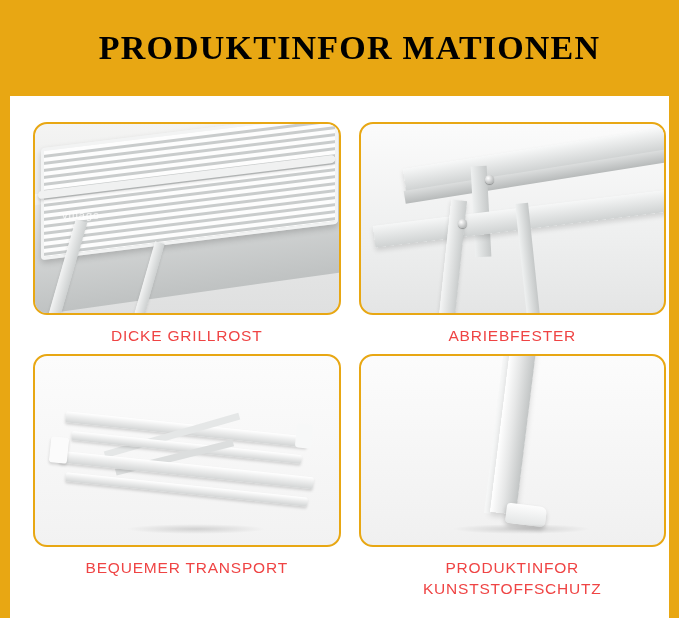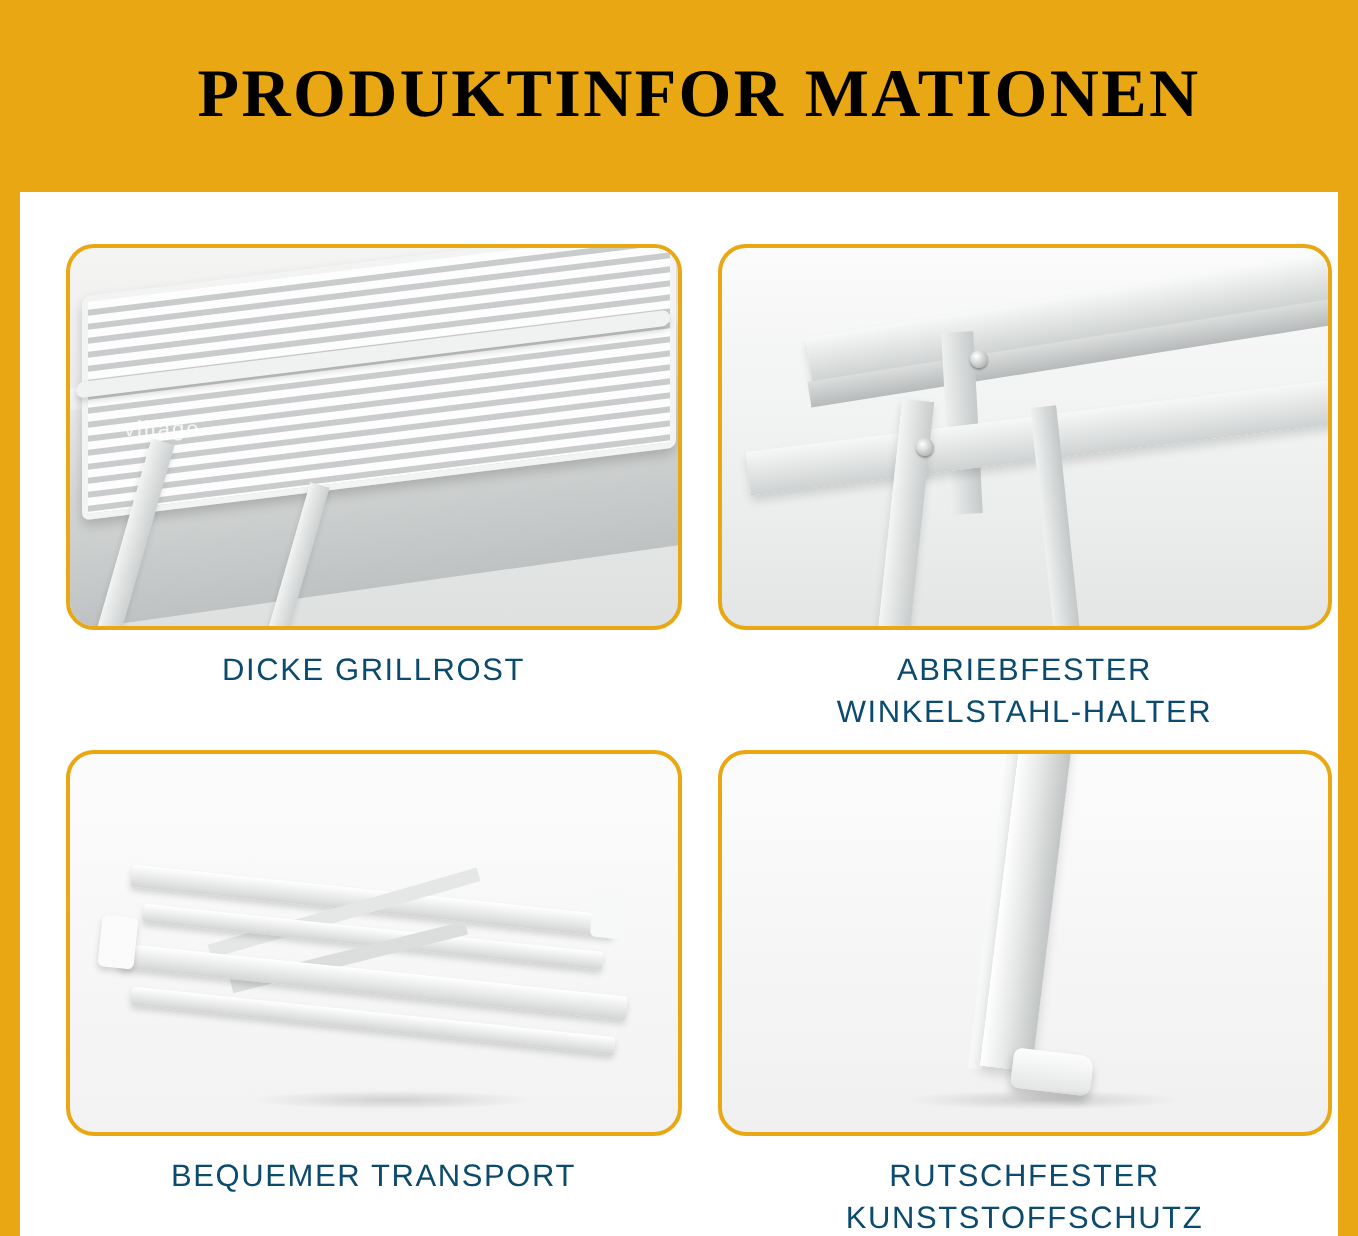--- a/index.html
+++ b/index.html
@@ -63,21 +63,21 @@
     width: 100%;
     height: 193px;
     border: 2px solid #e8a713;
     border-radius: 14px;
     background: #ffffff;
     overflow: hidden;
     box-sizing: border-box;
   }
   .caption {
     text-align: center;
-    color: #0c4a6e;
+    color: #ef4444;
     font-size: 15.5px;
     letter-spacing: 0.8px;
     line-height: 21px;
     margin-top: 10px;
     font-family: "Liberation Sans", sans-serif;
   }
   .caption span { display: block; }
 
   
   .p1 {
@@ -334,21 +334,20 @@
         <div class="rail-top2"></div>
         <div class="bracket"></div>
         <div class="rail-mid"></div>
         <div class="post"></div>
         <div class="post2"></div>
         <div class="screw s1"></div>
         <div class="screw s2"></div>
       </div>
       <div class="caption">
         <span>ABRIEBFESTER</span>
-        <span>WINKELSTAHL-HALTER</span>
       </div>
     </div>
 
     <div class="cell">
       <div class="photo-frame p3">
         <div class="bar b1"></div>
         <div class="xbar"></div>
         <div class="bar b2"></div>
         <div class="xbar2"></div>
         <div class="bar b3"></div>
@@ -363,19 +362,19 @@
     </div>
 
     <div class="cell">
       <div class="photo-frame p4">
         <div class="leg-edge"></div>
         <div class="leg"></div>
         <div class="foot"></div>
         <div class="shadow"></div>
       </div>
       <div class="caption">
-        <span>RUTSCHFESTER</span>
+        <span>PRODUKTINFOR</span>
         <span>KUNSTSTOFFSCHUTZ</span>
       </div>
     </div>
 
   </div>
 </div>
 
 </body></html>

